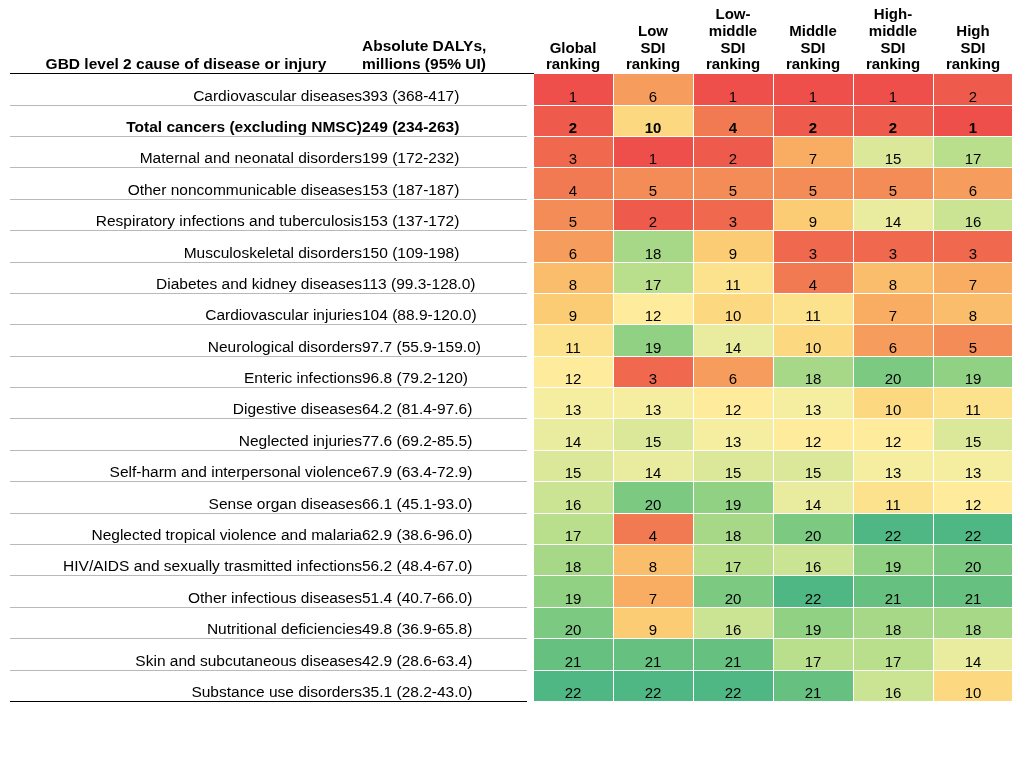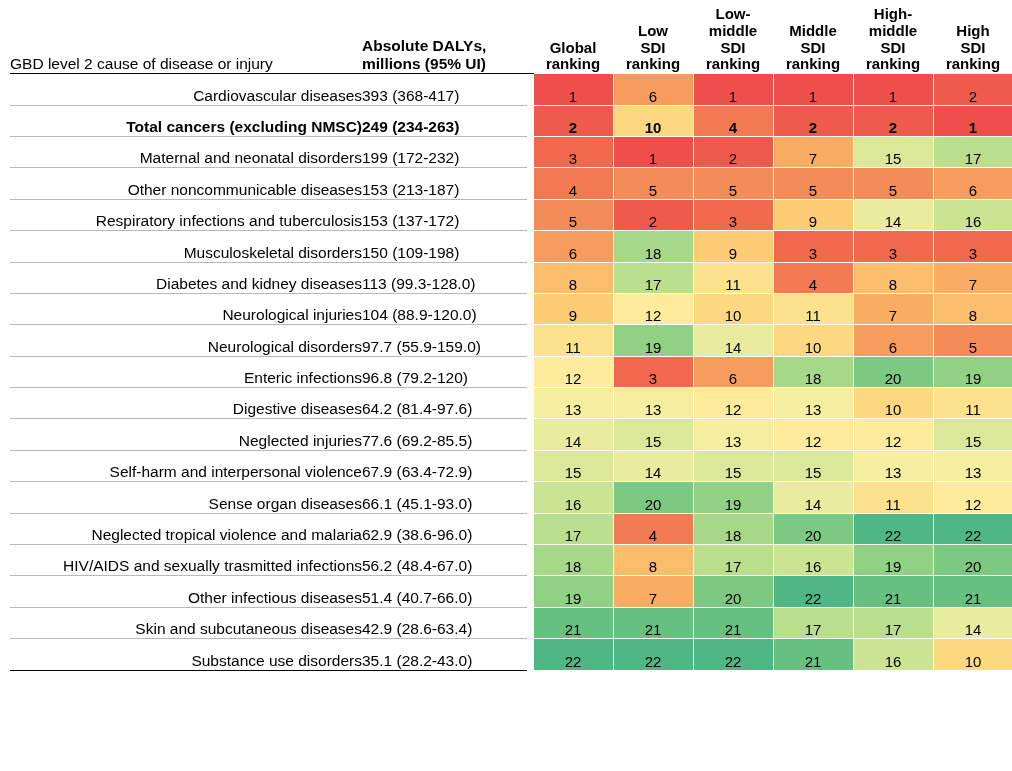--- a/index.html
+++ b/index.html
@@ -26,23 +26,23 @@
     width: 994px;
     table-layout: fixed;
   }
   table.gbd th, table.gbd td {
     padding: 0;
     margin: 0;
     vertical-align: bottom;
   }
   
   th.h-cause {
-    text-align: left;
+    text-align: center;
     font-size: 15.5px;
-    font-weight: normal;
+    font-weight: bold;
     padding-bottom: 3px;
     padding-left: 2px;
     border-bottom: 1.6px solid #000;
     width: 352px;
   }
   th.h-daly {
     text-align: left;
     font-size: 15.5px;
     font-weight: bold;
     padding-bottom: 3px;
@@ -177,21 +177,21 @@
           <td class="gap"></td>
           <td class="rank" style="background: rgb(240, 105, 79);">3</td>
           <td class="rank" style="background: rgb(239, 79, 74);">1</td>
           <td class="rank" style="background: rgb(238, 90, 76);">2</td>
           <td class="rank" style="background: rgb(248, 173, 99);">7</td>
           <td class="rank" style="background: rgb(219, 232, 153);">15</td>
           <td class="rank" style="background: rgb(185, 222, 140);">17</td>
         </tr>
         <tr>
           <td class="cause">Other noncommunicable diseases</td>
-          <td class="daly">153 (213-187)</td>
+          <td class="daly">153 (187-187)</td>
           <td class="gap"></td>
           <td class="rank" style="background: rgb(241, 122, 83);">4</td>
           <td class="rank" style="background: rgb(244, 140, 87);">5</td>
           <td class="rank" style="background: rgb(244, 140, 87);">5</td>
           <td class="rank" style="background: rgb(244, 140, 87);">5</td>
           <td class="rank" style="background: rgb(244, 140, 87);">5</td>
           <td class="rank" style="background: rgb(246, 157, 93);">6</td>
         </tr>
         <tr>
           <td class="cause">Respiratory infections and tuberculosis</td>
@@ -220,21 +220,21 @@
           <td class="daly">113 (99.3-128.0)</td>
           <td class="gap"></td>
           <td class="rank" style="background: rgb(250, 189, 107);">8</td>
           <td class="rank" style="background: rgb(185, 222, 140);">17</td>
           <td class="rank" style="background: rgb(253, 226, 141);">11</td>
           <td class="rank" style="background: rgb(241, 122, 83);">4</td>
           <td class="rank" style="background: rgb(250, 189, 107);">8</td>
           <td class="rank" style="background: rgb(248, 173, 99);">7</td>
         </tr>
         <tr>
-          <td class="cause">Neurological injuries</td>
+          <td class="cause">Cardiovascular injuries</td>
           <td class="daly">104 (88.9-120.0)</td>
           <td class="gap"></td>
           <td class="rank" style="background: rgb(251, 204, 116);">9</td>
           <td class="rank" style="background: rgb(254, 235, 155);">12</td>
           <td class="rank" style="background: rgb(252, 216, 128);">10</td>
           <td class="rank" style="background: rgb(253, 226, 141);">11</td>
           <td class="rank" style="background: rgb(248, 173, 99);">7</td>
           <td class="rank" style="background: rgb(250, 189, 107);">8</td>
         </tr>
         <tr>
@@ -328,20 +328,31 @@
         <tr>
           <td class="cause">Other infectious diseases</td>
           <td class="daly">51.4 (40.7-66.0)</td>
           <td class="gap"></td>
           <td class="rank" style="background: rgb(145, 209, 132);">19</td>
           <td class="rank" style="background: rgb(248, 173, 99);">7</td>
           <td class="rank" style="background: rgb(124, 201, 130);">20</td>
           <td class="rank" style="background: rgb(79, 183, 131);">22</td>
           <td class="rank" style="background: rgb(102, 193, 129);">21</td>
           <td class="rank" style="background: rgb(102, 193, 129);">21</td>
+        </tr>
+        <tr>
+          <td class="cause">Nutritional deficiencies</td>
+          <td class="daly">49.8 (36.9-65.8)</td>
+          <td class="gap"></td>
+          <td class="rank" style="background: rgb(124, 201, 130);">20</td>
+          <td class="rank" style="background: rgb(251, 204, 116);">9</td>
+          <td class="rank" style="background: rgb(203, 228, 147);">16</td>
+          <td class="rank" style="background: rgb(145, 209, 132);">19</td>
+          <td class="rank" style="background: rgb(166, 216, 135);">18</td>
+          <td class="rank" style="background: rgb(166, 216, 135);">18</td>
         </tr>
         <tr>
           <td class="cause">Skin and subcutaneous diseases</td>
           <td class="daly">42.9 (28.6-63.4)</td>
           <td class="gap"></td>
           <td class="rank" style="background: rgb(102, 193, 129);">21</td>
           <td class="rank" style="background: rgb(102, 193, 129);">21</td>
           <td class="rank" style="background: rgb(102, 193, 129);">21</td>
           <td class="rank" style="background: rgb(185, 222, 140);">17</td>
           <td class="rank" style="background: rgb(185, 222, 140);">17</td>

